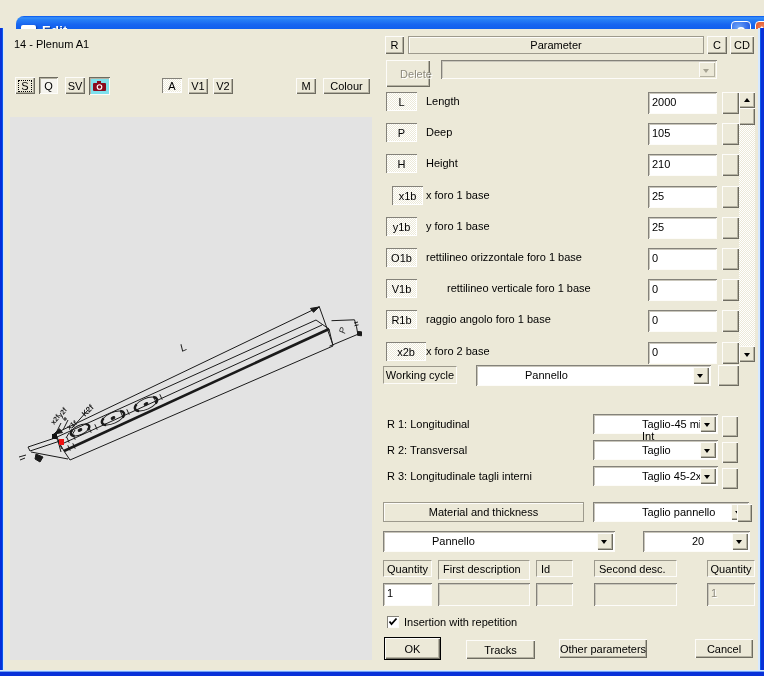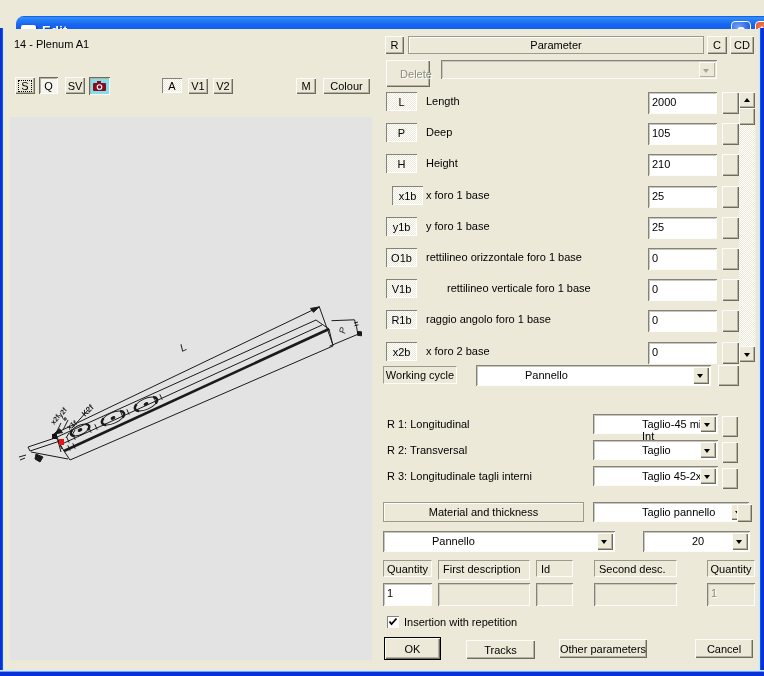--- a/index.html
+++ b/index.html
@@ -229,21 +229,21 @@
   <div class="abs edit" style="left:644px;top:250px;width:69px;height:22px;">
           <span style="position:absolute;left:4px;top:4px;">0</span>
         </div>
   <div class="abs raised" style="left:718px;top:250px;width:17px;height:22px;"></div>
   <div class="abs toggled ctr" style="left:382px;top:281px;width:31px;height:19px;">R1b</div>
   <div class="abs" style="left:422px;top:284px;">raggio angolo foro 1 base</div>
   <div class="abs edit" style="left:644px;top:281px;width:69px;height:22px;">
           <span style="position:absolute;left:4px;top:4px;">0</span>
         </div>
   <div class="abs raised" style="left:718px;top:281px;width:17px;height:22px;"></div>
-  <div class="abs toggled ctr" style="left:382px;top:313px;width:31px;height:19px;">x2b</div>
+  <div class="abs toggled ctr" style="left:382px;top:313px;width:40px;height:19px;">x2b</div>
   <div class="abs" style="left:422px;top:316px;">x foro 2 base</div>
   <div class="abs edit" style="left:644px;top:313px;width:69px;height:22px;">
           <span style="position:absolute;left:4px;top:4px;">0</span>
         </div>
   <div class="abs raised" style="left:718px;top:313px;width:17px;height:22px;"></div>
   </div>
   <div id="sbar">
         <div class="sbtn" id="sup"></div>
         <div class="sbtn" id="sdn"></div>
         <div id="sthumb"></div>

